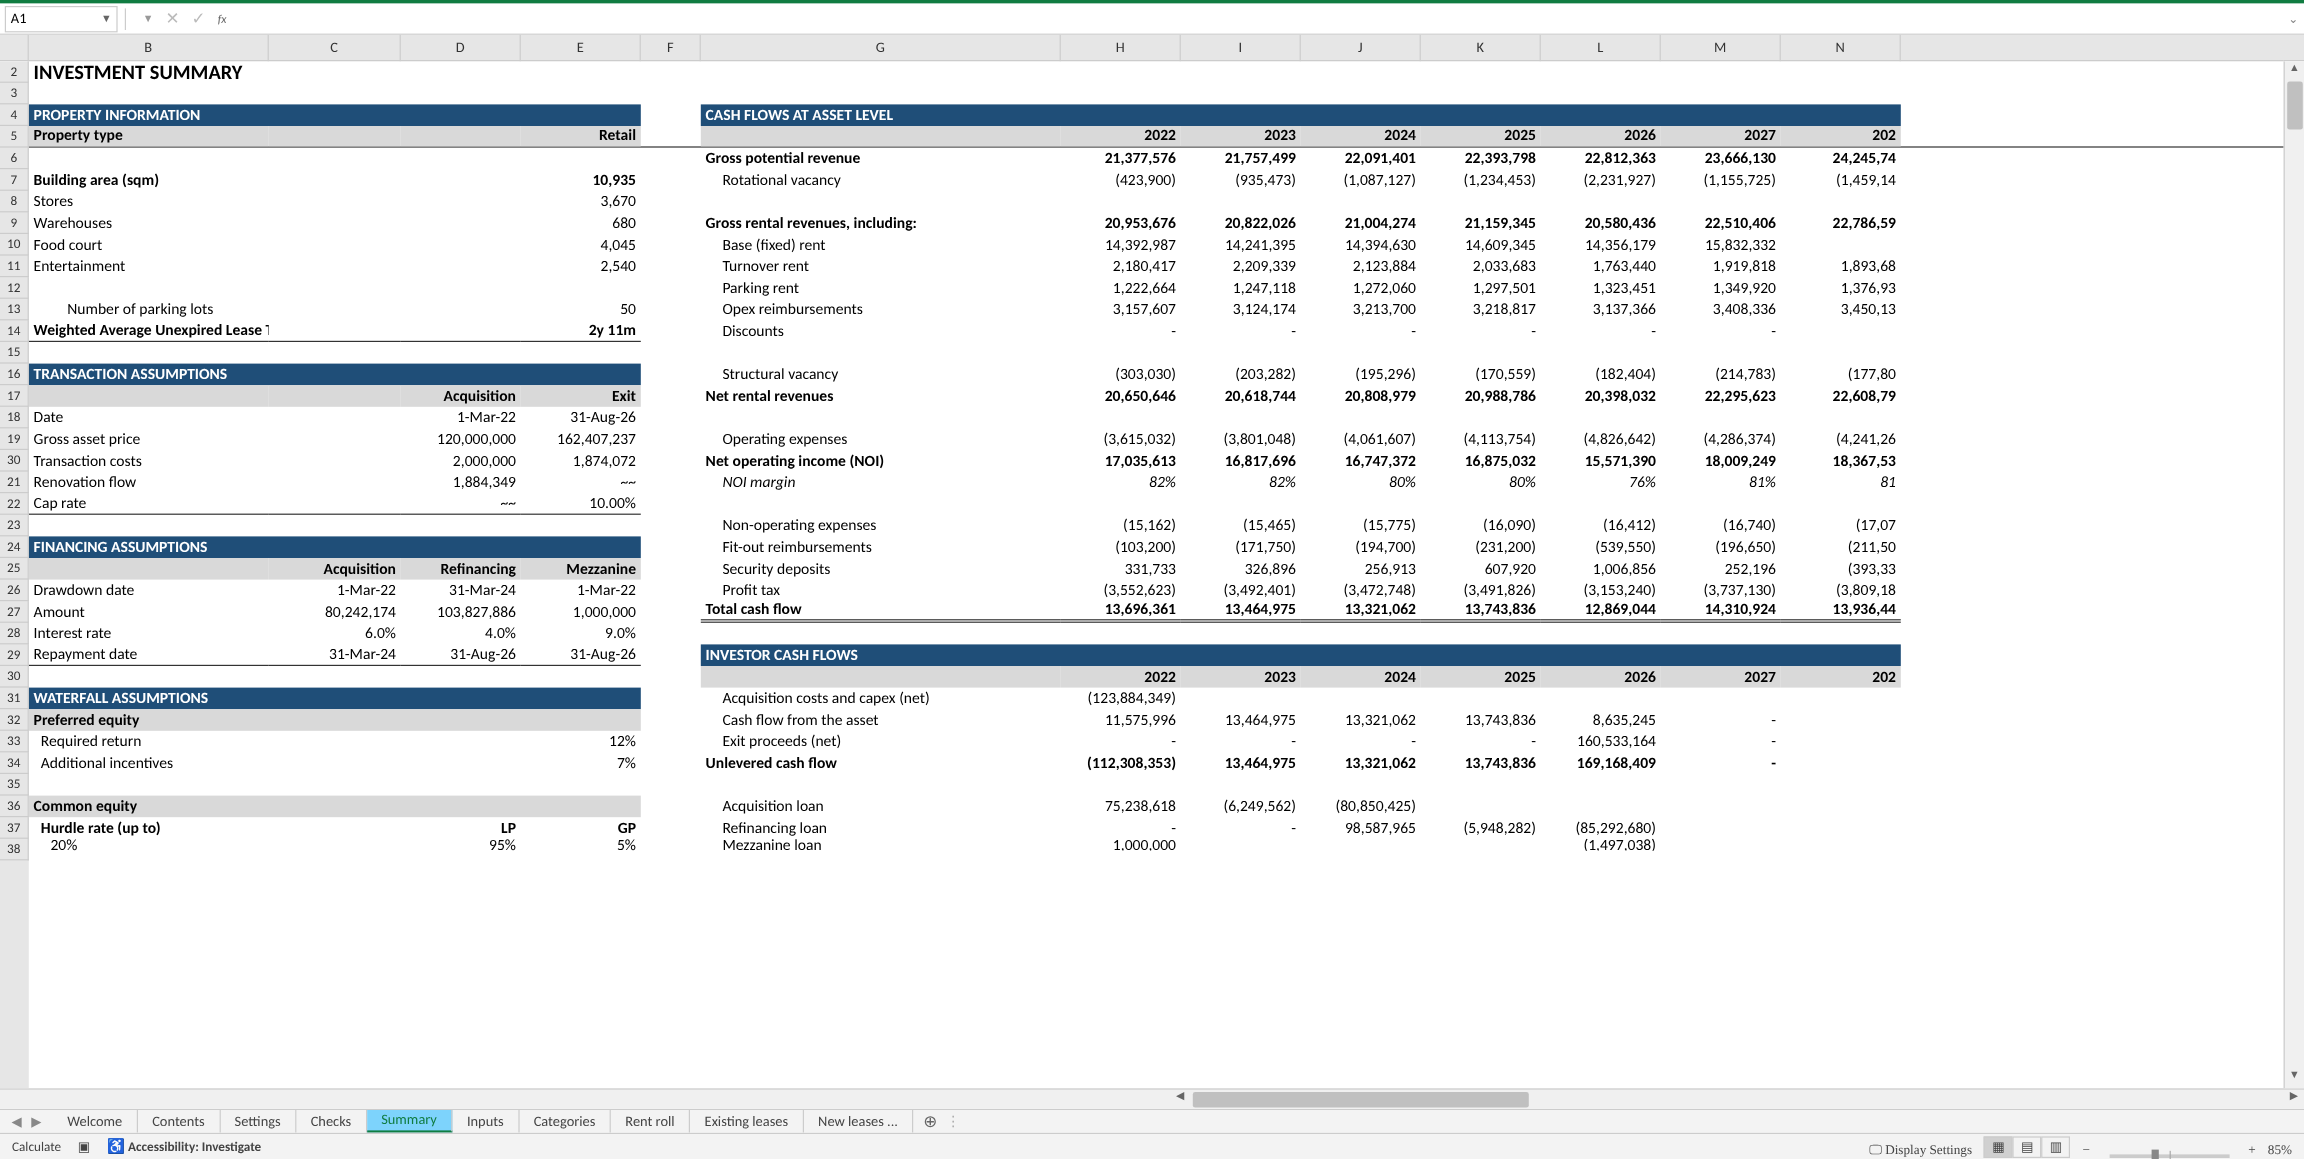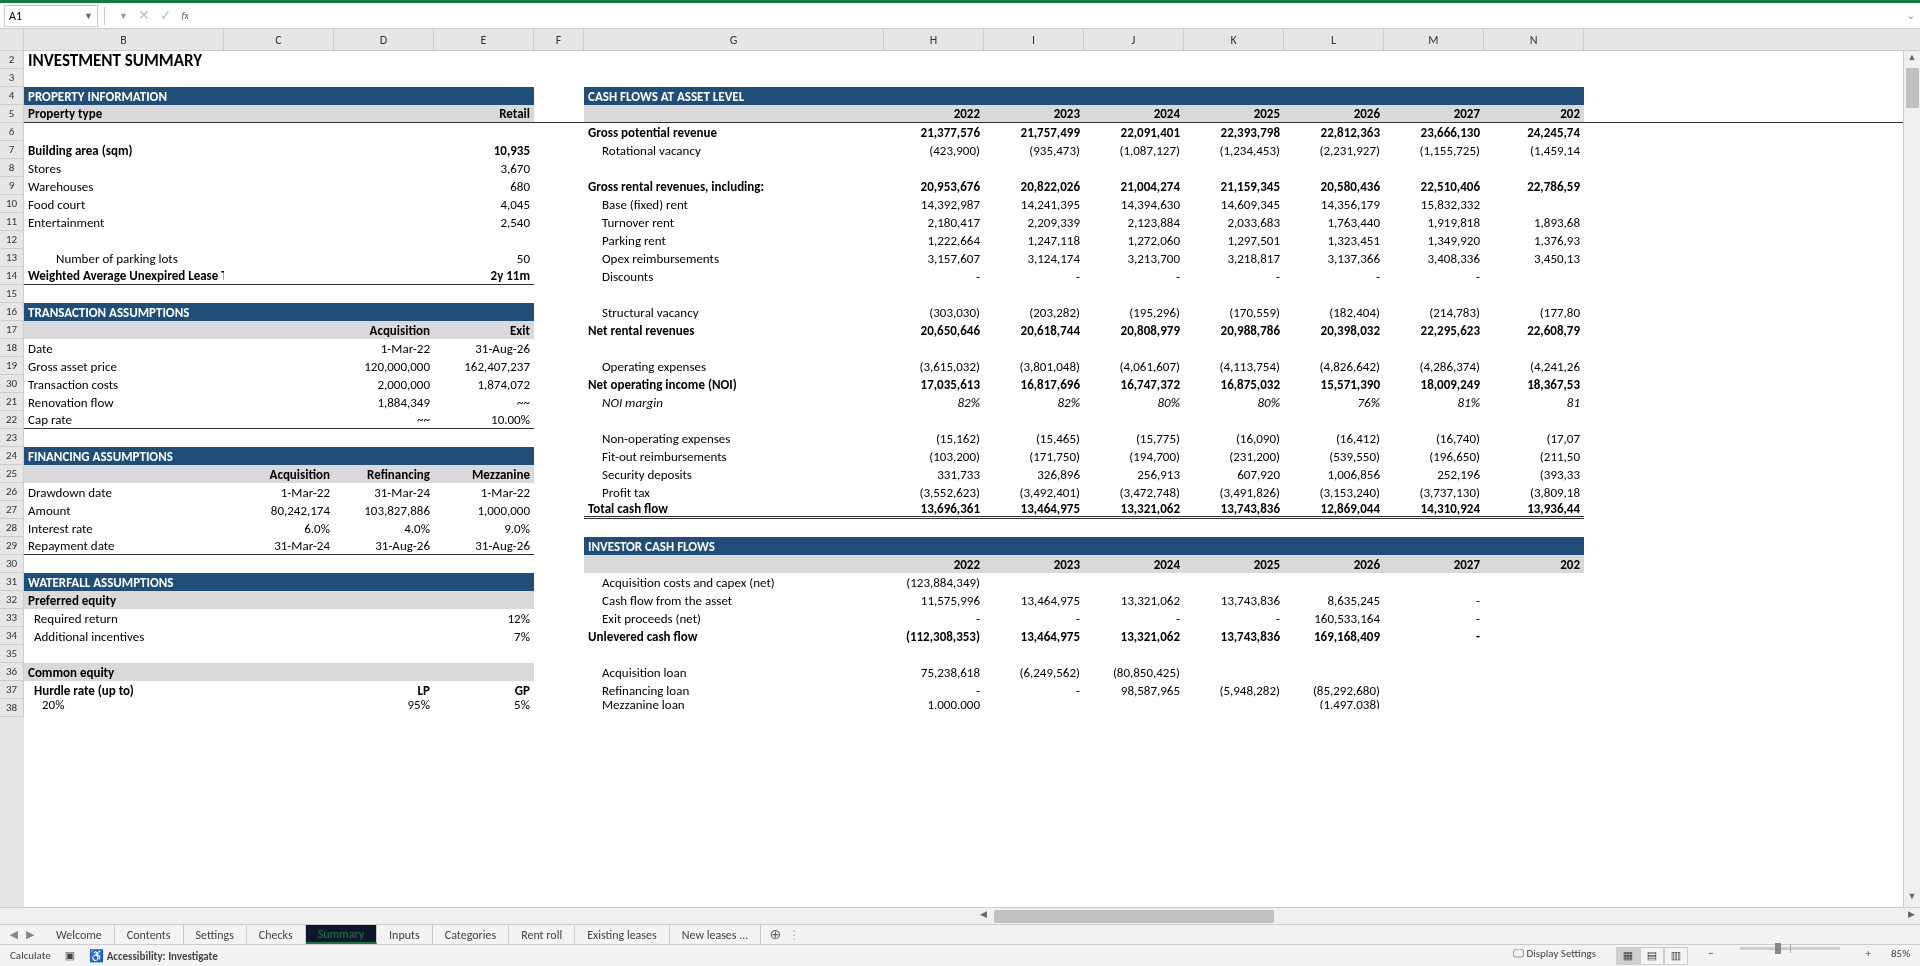--- a/index.html
+++ b/index.html
@@ -52,27 +52,27 @@
 .h-scroll-row .spacer { width: 975px; }
 .h-scroll-row .track { flex: 1; height: 17px; position: relative; display: flex; align-items: center; }
 .h-scroll-row .arrow { width: 17px; text-align: center; font-size: 9px; color: #666; cursor: pointer; }
 .h-scroll-row .thumb { height: 13px; width: 280px; background: #c0c0c0; border-radius: 2px; margin-left: 2px; }
 
 
 .sheet-tabs { height: 20px; display: flex; align-items: stretch; background: #f3f3f3; border-top: 1px solid #ccc; font-size: 12px; }
 .st-nav { width: 44px; display: flex; align-items: center; justify-content: center; gap: 8px; color: #888; }
 .st-nav span { cursor: pointer; font-size: 11px; }
 .tab { padding: 2px 12px; border-right: 1px solid #ccc; display: flex; align-items: center; cursor: pointer; color: #444; }
-.tab.active { background: #0f172a; border-bottom: 2px solid #107c41; color: #107c41; font-weight: 500; }
+.tab.active { background: #7dd3fc; border-bottom: 2px solid #107c41; color: #107c41; font-weight: 500; }
 .tab-add { width: 28px; display: flex; align-items: center; justify-content: center; color: #666; cursor: pointer; font-size: 14px; }
 
 
 .status-bar { height: 22px; background: #f3f3f3; border-top: 1px solid #ccc; display: flex; align-items: center; font-size: 11px; padding: 0 10px; justify-content: space-between; color: #444; }
 .sb-left { display: flex; gap: 14px; align-items: center; }
-.sb-right { display: flex; gap: 20px; align-items: flex-start; }
+.sb-right { display: flex; gap: 10px; align-items: flex-end; font-family: Liberation Serif, serif; }
 .view-btns { display: flex; }
 .view-btns .vb { width: 24px; height: 18px; border: 1px solid #ccc; display: flex; align-items: center; justify-content: center; font-size: 11px; }
 .zoom-slider { width: 100px; height: 3px; background: #ccc; position: relative; margin: 0 6px; }
 .zoom-slider .zk { position: absolute; left: 35%; top: -4px; width: 6px; height: 11px; background: #888; }
 .zoom-slider .mid { position: absolute; left: 50%; top: -3px; width: 1px; height: 9px; background: #aaa; }
 </style>
 </head>
 <body>
 
 <div class="fb-top-border"></div>

